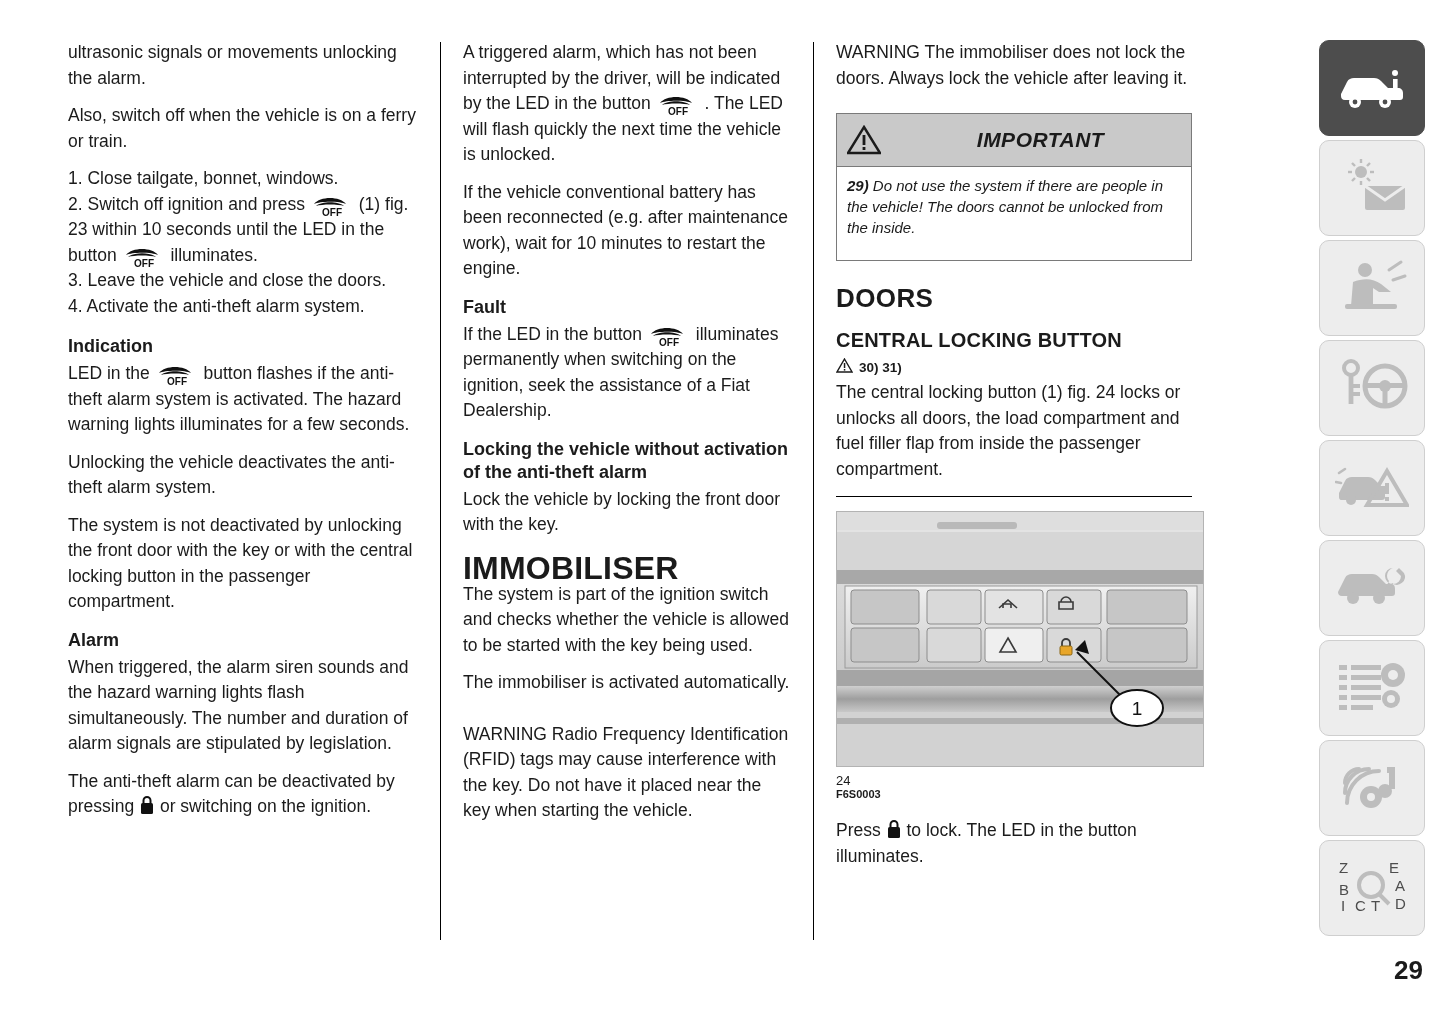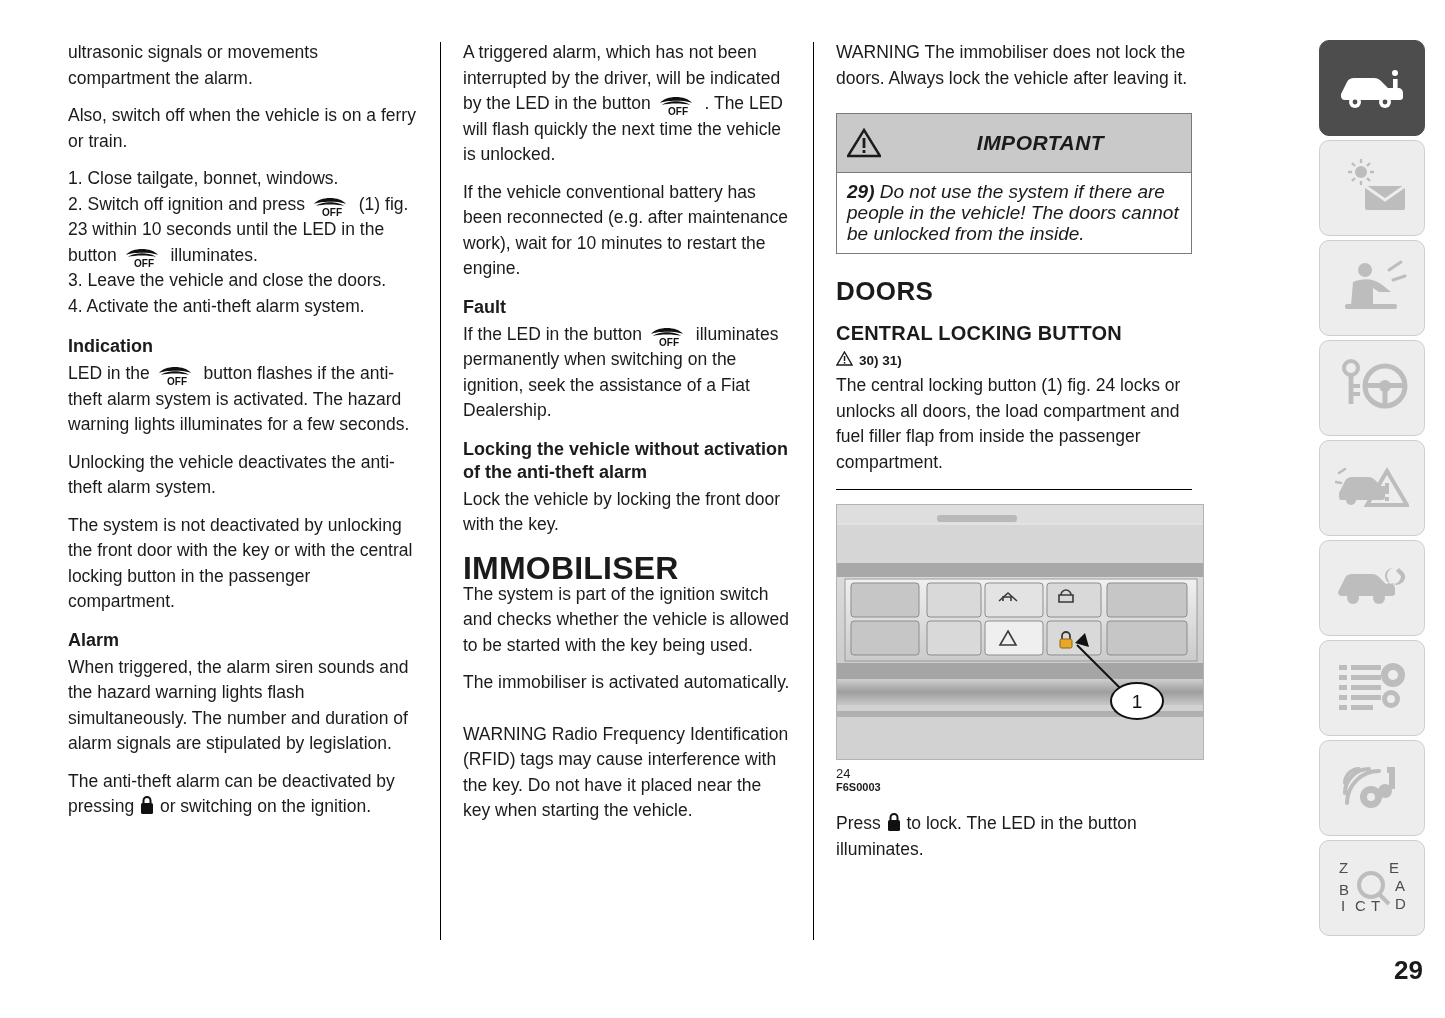--- a/index.html
+++ b/index.html
@@ -53,35 +53,35 @@
   .ic-alarmoff { width:44px; height:24px; position:relative; vertical-align:-7px; }
   .ic-alarmoff svg { position:absolute; left:0; top:0; }
   .ic-lock { width:16px; height:21px; position:relative; vertical-align:-4px; }
   
   .important-box {
     margin-top:22px;
     width:100%;
   }
   .important-head {
     display:flex; align-items:stretch;
-    height:60px;
+    height:54px;
   }
   .imp-tri {
     width:54px; background:#c9c9c9; display:flex; align-items:center; justify-content:center;
     border:1px solid #7a7a7a; border-right:none;
   }
   .imp-label {
     flex:1; background:#c9c9c9; border:1px solid #7a7a7a; border-left:none;
     display:flex; align-items:center; justify-content:center;
     font-style:italic; font-weight:bold; font-size:21px; letter-spacing:.5px;
   }
   .imp-body {
     border:1px solid #7a7a7a; border-top:none;
-    padding:8px 10px 9px 10px;
-    font-style:italic; font-size:19px; line-height:21px;
+    padding:8px 10px 22px 10px;
+    font-style:italic; font-size:15px; line-height:21px;
   }
   .imp-body b { font-style:italic; }
   .small-warn-row {
     display:flex; align-items:center; gap:6px; margin:6px 0 4px 0;
     font-size:13.5px; font-weight:bold;text-align:center;
   }
   
   .figure {
     margin-top:14px;
     border-top:1px solid #000;
@@ -119,21 +119,21 @@
   }
 </style>
 </head>
 <body>
 
 <div class="page">
 
   <div class="cols">
 
     <div class="col c1">
-      <p class="blk">ultrasonic signals or movements compartment the alarm.</p>
+      <p class="blk">ultrasonic signals or movements unlocking the alarm.</p>
       <p class="blk">Also, switch off when the vehicle is on a ferry or train.</p>
       <p>1. Close tailgate, bonnet, windows.</p>
       <p>
         <span>2. Switch off ignition and press</span>
         <span class="ic ic-alarmoff">
           <svg width="44" height="24" viewBox="0 0 44 24">
             <path d="M4 11 C10 3, 30 3, 36 11 C30 8, 10 8, 4 11 Z" fill="#111"></path>
             <path d="M6 13 C12 8, 28 8, 34 13 C28 11, 12 11, 6 13 Z" fill="#111"></path>
             <text x="12" y="23" font-family="Liberation Sans, sans-serif" font-size="10" font-weight="bold" fill="#111">OFF</text>
           </svg>

